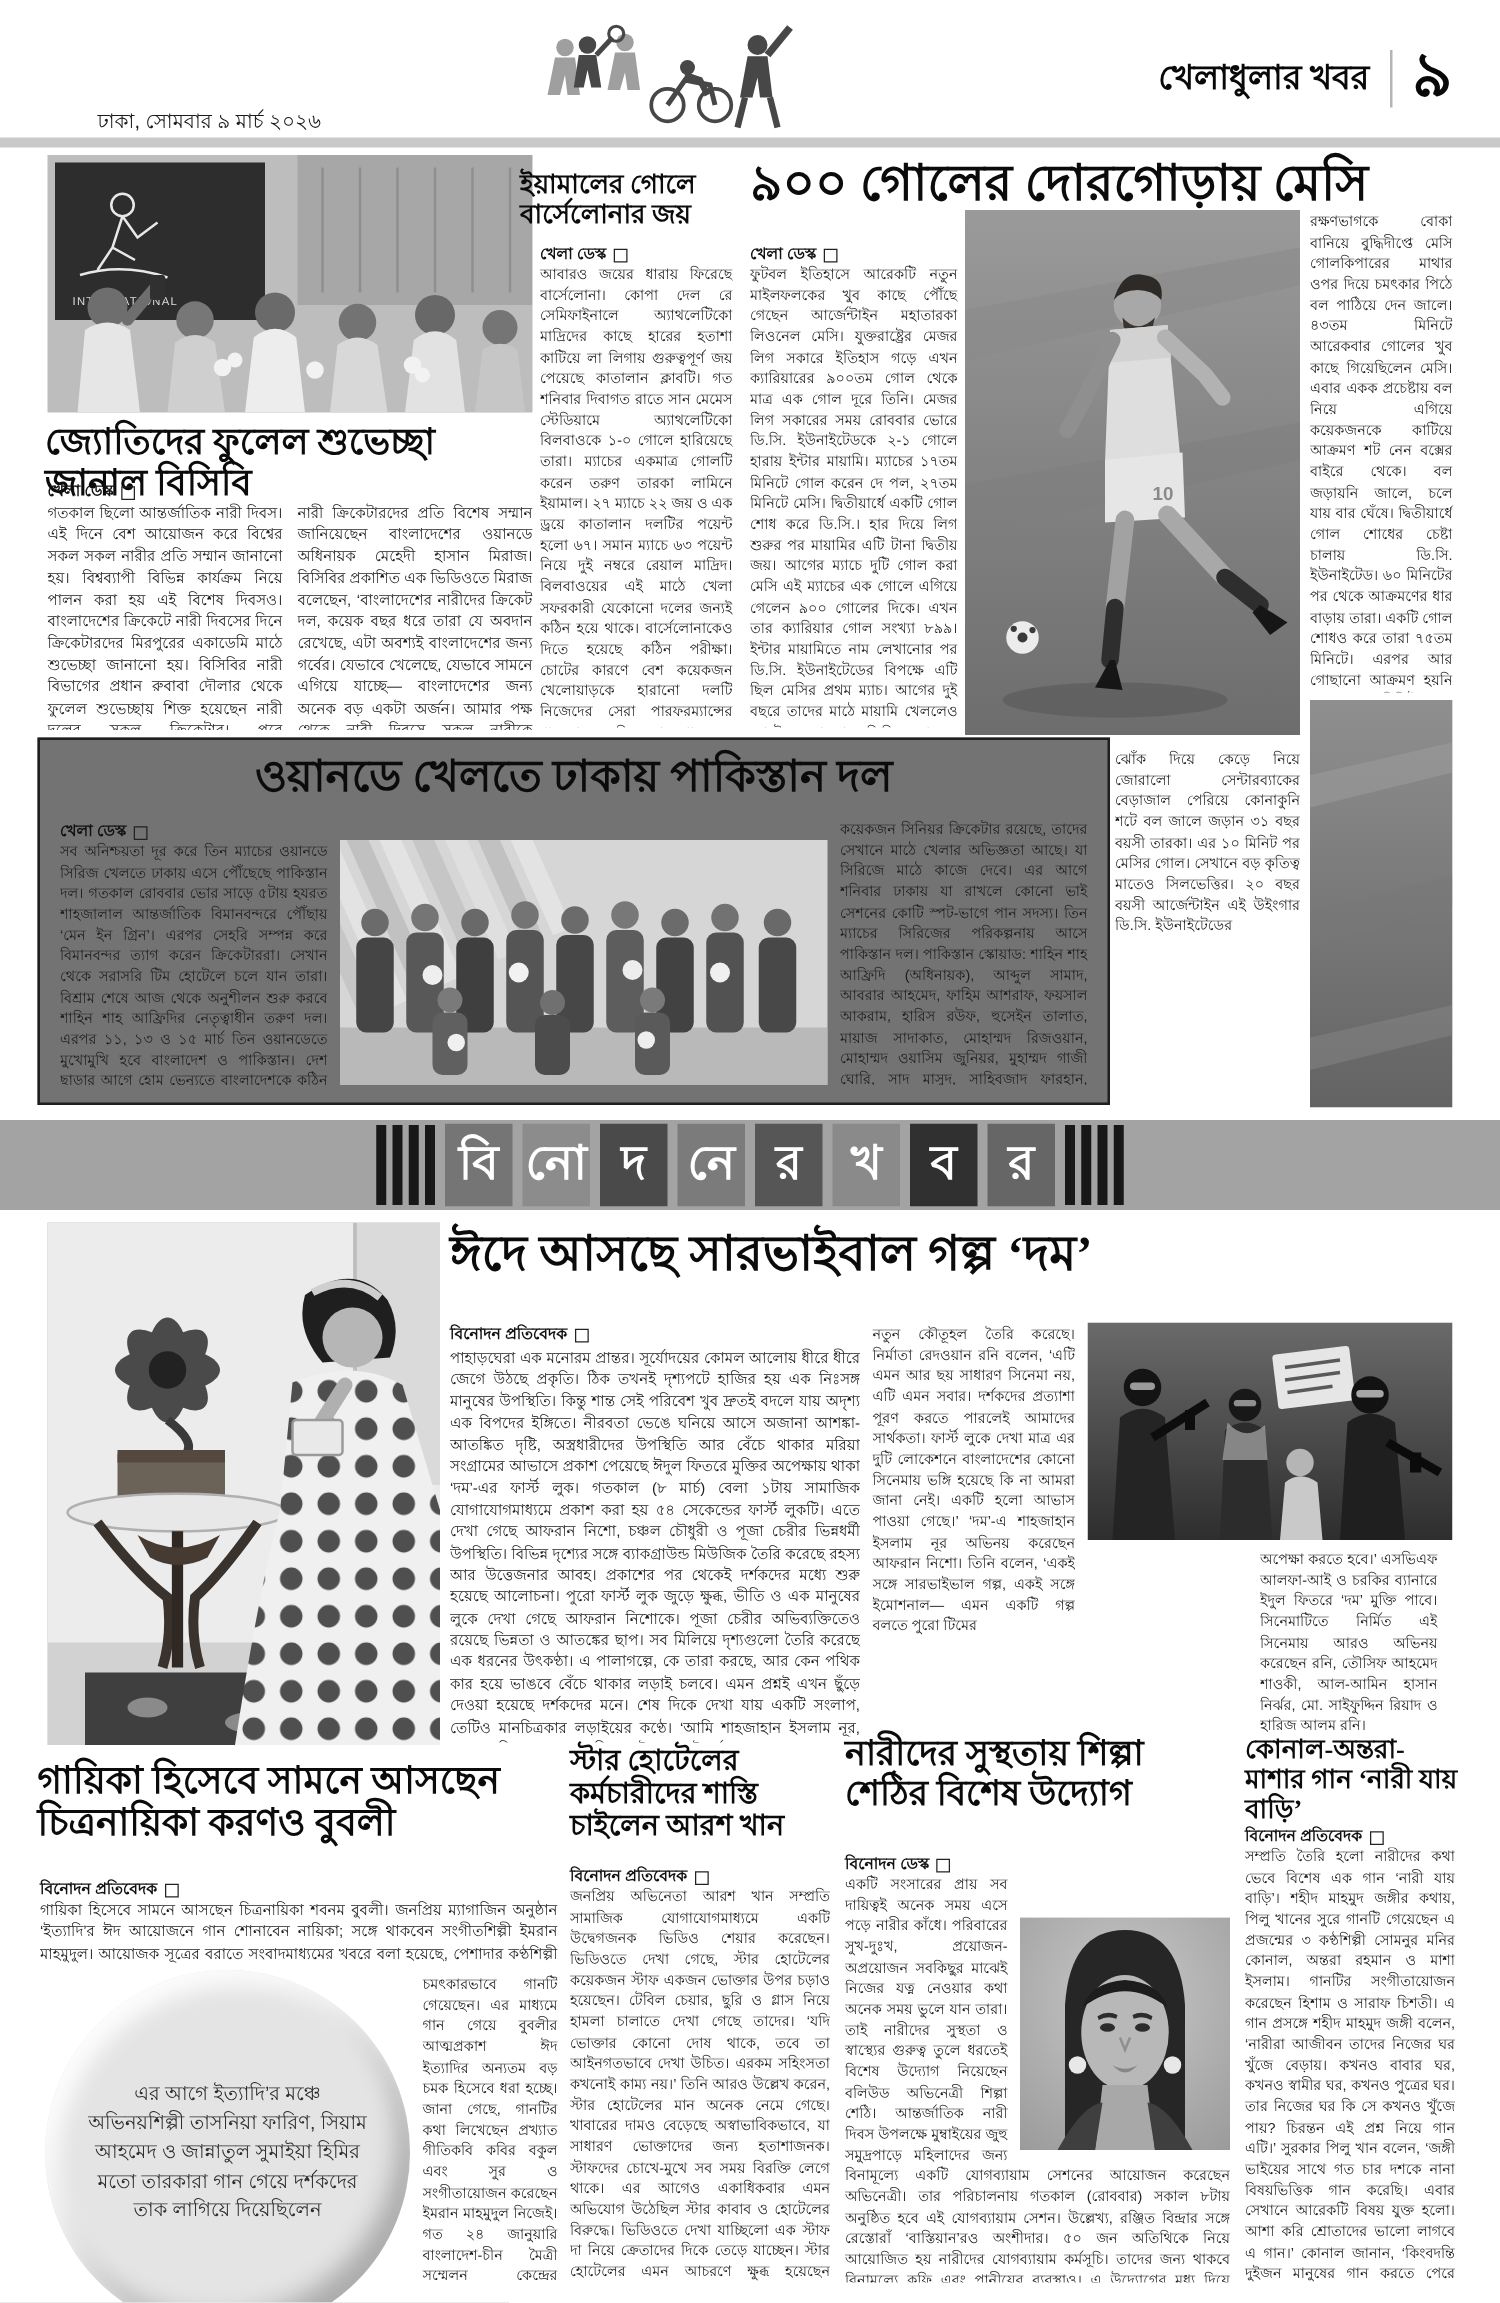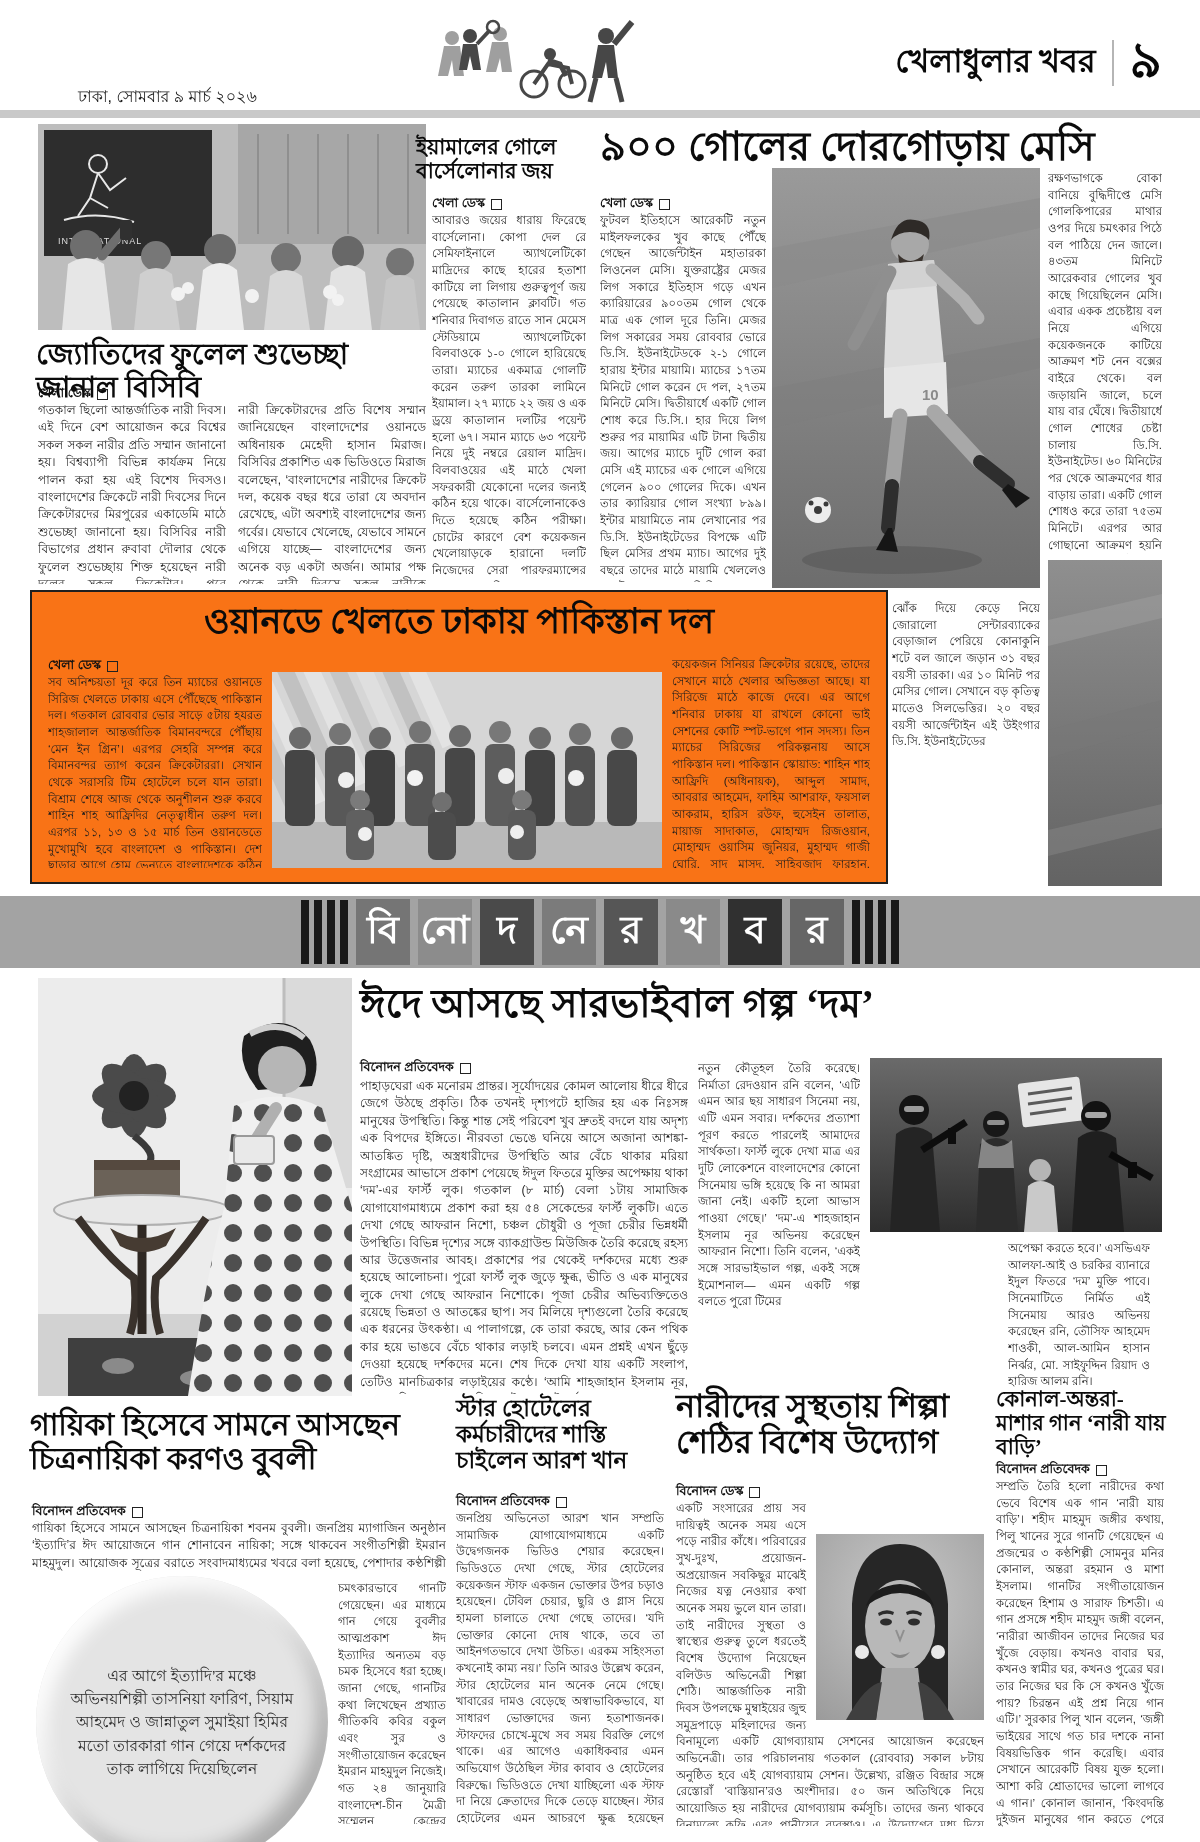--- a/index.html
+++ b/index.html
@@ -10,25 +10,25 @@
   .byline{font-size:12.5px;font-weight:700;color:#111;display:flex;align-items:center;gap:6px;}
   .byline .sq{width:9px;height:9px;border:1.6px solid #222;display:inline-block;flex:0 0 auto;}
   .bodytext{font-size:12px;line-height:1.45;text-align:justify;color:#1d1d1d;overflow:hidden;}
   .smalltext{font-size:11.5px;}
   .photo{overflow:hidden;background:#c8c8c8;}
   .photo svg{display:block;}
   .rule{background:#c9c9c9;}
   
   .masthead{font-family:"Liberation Serif","DejaVu Serif",serif;font-weight:800;font-size:36px;letter-spacing:1px;color:#050505;}
   .dateline{font-size:16px;color:#1a1a1a;margin-left:40px;}
-  .section-title{font-family:"Liberation Serif","DejaVu Serif",serif;font-weight:700;font-size:32px;color:#080808;}
+  .section-title{font-family:"Liberation Serif","DejaVu Serif",serif;font-weight:700;font-size:27px;color:#080808;}
   .pageno{font-family:"Liberation Serif","DejaVu Serif",serif;font-weight:800;font-size:50px;color:#080808;}
   .vdiv{width:2px;height:46px;background:#b5b5b5;}
   
-  .pkbox{border:2px solid #1f1f1f;background:#f97316;}
+  .pkbox{border:2px solid #1f1f1f;background:#737373;}
   
   .banner{background:#a3a3a3;display:flex;align-items:center;justify-content:center;gap:8px;}
   .banner .bars{display:flex;gap:5px;}
   .banner .bar{width:8px;height:64px;background:#181818;}
   .tile{width:54px;height:66px;display:flex;align-items:center;justify-content:center;
         color:#ffffff;font-weight:700;font-size:38px;font-family:"Liberation Serif","DejaVu Serif",serif;}
   .t1{background:#757575}.t2{background:#8c8c8c}.t3{background:#4a4a4a}.t4{background:#7b7b7b}
   .t5{background:#565656}.t6{background:#8a8a8a}.t7{background:#303030}.t8{background:#666666}
   
   .pullquote{border-radius:50%;background:#e4e4e4;
@@ -417,21 +417,21 @@
   <div class="abs pullquote" style="left:36px;top:1576px;width:292px;height:292px;">এর আগে ইত্যাদি’র মঞ্চে অভিনয়শিল্পী তাসনিয়া ফারিণ, সিয়াম আহমেদ ও জান্নাতুল সুমাইয়া হিমির মতো তারকারা গান গেয়ে দর্শকদের তাক লাগিয়ে দিয়েছিলেন</div>
   <div class="abs bodytext smalltext" style="left:338px;top:1580px;width:108px;height:244px;">চমৎকারভাবে গানটি গেয়েছেন। এর মাধ্যমে গান গেয়ে বুবলীর আত্মপ্রকাশ ঈদ ইত্যাদির অন্যতম বড় চমক হিসেবে ধরা হচ্ছে। জানা গেছে, গানটির কথা লিখেছেন প্রখ্যাত গীতিকবি কবির বকুল এবং সুর ও সংগীতায়োজন করেছেন ইমরান মাহমুদুল নিজেই। গত ২৪ জানুয়ারি বাংলাদেশ-চীন মৈত্রী সম্মেলন কেন্দ্রের বহিরাঙ্গনে নির্মিত ইত্যাদির বিশাল সেটে গানটির চিত্রধারণ করা হয়। সেই ধারাবাহিকতায় এবার বুবলী ও ইমরানের যুগলবন্দি দর্শকদের নতুন অভিজ্ঞতা দেবে বলে আশা করা যায়। হানিফ সংকেতের পরিচালনায় ‘ইত্যাদি’র এই বছরের বিশেষ পর্বগুলো ঘিরে দর্শকদের আগ্রহ তুঙ্গে। পারভীন সুলতানা দিতি, মৌসুমী এমং নোবেল ও আঁখি করিমের মতো তারকাদের গান গেয়ে দেখা গেছে এই মঞ্চে। নতুন নির্মাণশৈলী, লোকেশন আর শিল্পীদের ভিন্নরূপ মিলিয়ে এই পরিবেশনাটিও পূর্বের মতো দর্শকপ্রিয়তা পাবে বলে জানা গেছে। ঈদের বিশেষ পর্বের পাশাপাশি নতুন চমকও থাকবে বলে জানা গেছে সংশ্লিষ্ট সূত্রে।</div>
 
   <div class="abs headline" style="left:456px;top:1396px;width:212px;font-size:23px;">স্টার হোটেলের কর্মচারীদের শাস্তি চাইলেন আরশ খান</div>
   <div class="abs byline" style="left:456px;top:1492px;">
     <span>বিনোদন প্রতিবেদক</span>
       <span class="sq"></span>
   </div>
   <div class="abs bodytext smalltext" style="left:456px;top:1510px;width:208px;height:316px;">জনপ্রিয় অভিনেতা আরশ খান সম্প্রতি সামাজিক যোগাযোগমাধ্যমে একটি উদ্বেগজনক ভিডিও শেয়ার করেছেন। ভিডিওতে দেখা গেছে, স্টার হোটেলের কয়েকজন স্টাফ একজন ভোক্তার উপর চড়াও হয়েছেন। টেবিল চেয়ার, ছুরি ও গ্লাস নিয়ে হামলা চালাতে দেখা গেছে তাদের। ‘যদি ভোক্তার কোনো দোষ থাকে, তবে তা আইনগতভাবে দেখা উচিত। এরকম সহিংসতা কখনোই কাম্য নয়।’ তিনি আরও উল্লেখ করেন, স্টার হোটেলের মান অনেক নেমে গেছে। খাবারের দামও বেড়েছে অস্বাভাবিকভাবে, যা সাধারণ ভোক্তাদের জন্য হতাশাজনক। স্টাফদের চোখে-মুখে সব সময় বিরক্তি লেগে থাকে। এর আগেও একাধিকবার এমন অভিযোগ উঠেছিল স্টার কাবাব ও হোটেলের বিরুদ্ধে। ভিডিওতে দেখা যাচ্ছিলো এক স্টাফ দা নিয়ে ক্রেতাদের দিকে তেড়ে যাচ্ছেন। স্টার হোটেলের এমন আচরণে ক্ষুব্ধ হয়েছেন নেটিজেনরাও। সংশ্লিষ্ট কর্তৃপক্ষের দৃষ্টি আকর্ষণ করে ব্যবস্থা নেওয়ার দাবি জানিয়েছেন তারা। এমন ঘটনার পুনরাবৃত্তি যেন না ঘটে সেদিকে খেয়াল রাখার অনুরোধ ভক্তদের।</div>
 
-  <div class="abs headline" style="left:676px;top:1388px;width:312px;font-size:32px;">নারীদের সুস্থতায় শিল্পা শেঠির বিশেষ উদ্যোগ</div>
+  <div class="abs headline" style="left:676px;top:1388px;width:312px;font-size:28px;">নারীদের সুস্থতায় শিল্পা শেঠির বিশেষ উদ্যোগ</div>
   <div class="abs byline" style="left:676px;top:1482px;">
     <span>বিনোদন ডেস্ক</span>
       <span class="sq"></span>
   </div>
   <div class="abs bodytext smalltext" style="left:676px;top:1500px;width:308px;height:326px;">
     <span class="shilpa-img photo">
       <svg width="168" height="186" viewBox="0 0 168 186">
         <defs>
             <radialGradient id="sp" cx="0.5" cy="0.35" r="0.9">
           <stop offset="0" stop-color="#c9c9c9"></stop>

